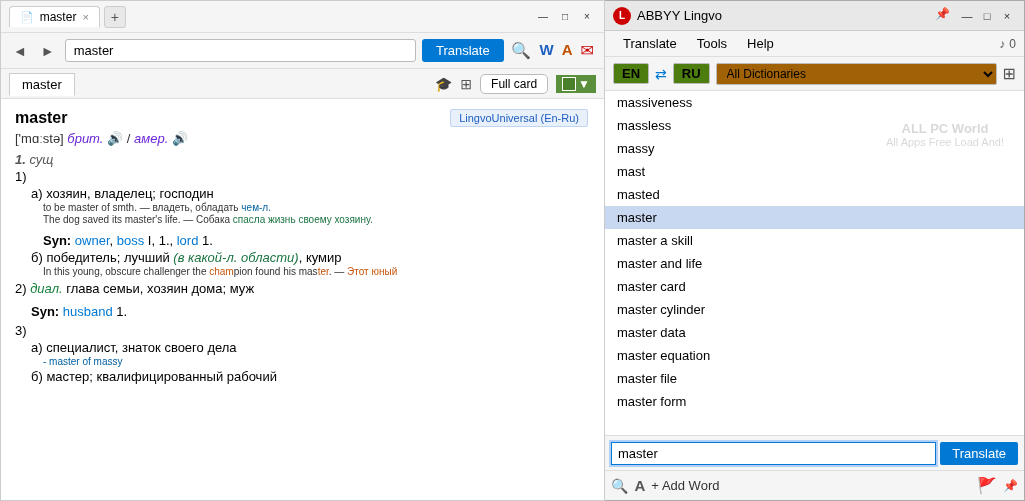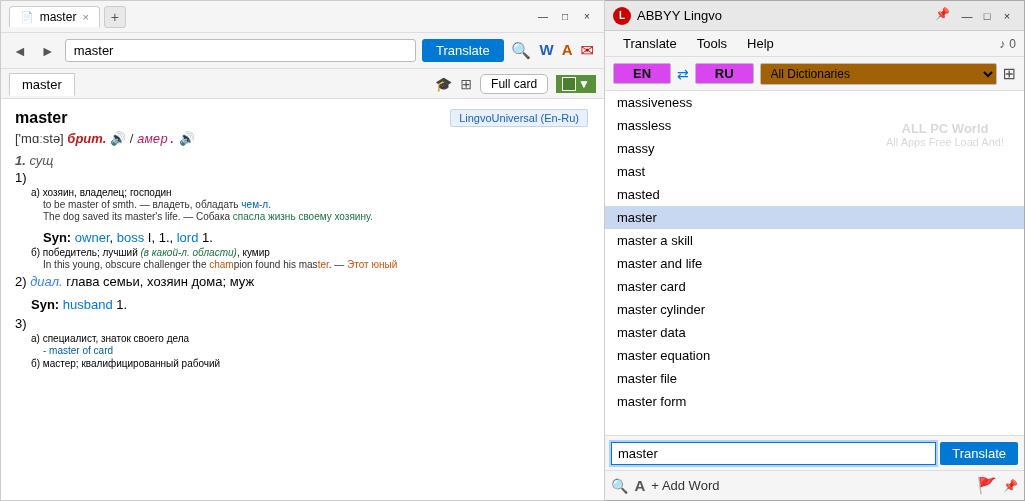--- a/index.html
+++ b/index.html
@@ -128,21 +128,21 @@
       border: 1px solid #c0d4f0;
       padding: 2px 8px;
       font-size: 11px;
       color: #2060c0;
       border-radius: 2px;
     }
 
     .entry-headword { font-size: 16px; font-weight: bold; color: #000; margin-bottom: 4px; }
     .entry-phonetic { font-size: 13px; color: #333; margin-bottom: 6px; }
     .entry-pos { font-style: italic; color: #555; font-size: 13px; }
-    .entry-subnum { font-size: 10px; margin-top: 2px; margin-left: 4px; }
+    .entry-subnum { font-size: 13px; margin-top: 2px; margin-left: 4px; }
     .entry-example { font-size: 10px; margin-left: 16px; color: #333; margin-top: 1px; }
     .entry-syn { font-size: 13px; margin-left: 16px; margin-top: 8px; }
     .syn-label { font-weight: bold; }
     .syn-links a { color: #0078d4; text-decoration: none; }
     .link-blue { color: #0060a0; }
     .link-green { color: #1a7340; }
     .italic-colored { font-style: italic; color: #1a7340; }
     .highlighted { color: #c8540a; }
     .indent-1 { margin-left: 16px; }
     .indent-2 { margin-left: 28px; }
@@ -195,23 +195,23 @@
     .lingvo-search-bar {
       background: #f5f5f5;
       border-bottom: 1px solid #ddd;
       padding: 4px 8px;
       display: flex;
       align-items: center;
       gap: 6px;
       height: 34px;
     }
     .lang-btn {
-      background: #d946ef;
+      background: #4d7c0f;
       border: 1px solid #bbb;
-      padding: 2px 19px;
+      padding: 2px 8px;
       font-size: 13px;
       font-weight: bold;
       cursor: pointer;
       border-radius: 2px;
     }
     .swap-icon { color: #0078d4; font-size: 14px; cursor: pointer; }
     .dict-selector {
       flex: 1;
       border: 1px solid #bbb;
       border-radius: 2px;
@@ -346,55 +346,55 @@
     </div>
   </div>
 
   <div class="dict-content">
     <div class="dict-source-badge">LingvoUniversal (En-Ru)</div>
 
     <div class="entry-headword">master</div>
 
     <div class="entry-phonetic">
       <span>['mɑːstə] </span>
-      <span style="font-style:italic; color:#b91c1c;font-weight:bold;">брит.</span>
+      <span style="font-style:italic; color:#6d28d9;">брит.</span>
       <span style="cursor:pointer; color:#0078d4;"> 🔊</span>
       <span> / </span>
-      <span style="font-style:italic; color:#be185d;font-family:Liberation Mono, monospace;">амер.</span>
+      <span style="font-style:italic; color:#6d28d9;">амер.</span>
       <span style="cursor:pointer; color:#0078d4;"> 🔊</span>
     </div>
 
     <div class="entry-pos"><strong>1. </strong><em>сущ</em></div>
     <div style="margin-left:0; font-size:13px; margin-top:2px;">1)</div>
     <div class="entry-subnum indent-1">а) хозяин, владелец; господин</div>
     <div class="entry-example indent-2">to be master of smth. — владеть, обладать <span class="link-blue">чем-л.</span></div>
     <div class="entry-example indent-2">The dog saved its master's life. — Собака <span class="link-green">спасла жизнь своему хозяину.</span></div>
     <div class="entry-syn indent-2">
       <span class="syn-label">Syn:</span>
       <span class="syn-links">
         <a>owner</a>,
         <a>boss</a> I, 1.,
         <a>lord</a> 1.
       </span>
     </div>
 
     <div class="entry-subnum indent-1">б) победитель; лучший <span class="italic-colored">(в какой-л. области)</span>, кумир</div>
     <div class="entry-example indent-2">In this young, obscure challenger the <span class="highlighted">cham</span>pion found his mas<span class="highlighted">ter</span>. — <span class="highlighted">Этот юный</span></div>
 
-    <div style="font-size:13px; margin-top:4px;">2) <em style="color:#3b82f6;">диал.</em> глава семьи, хозяин дома; муж</div>
+    <div style="font-size:13px; margin-top:4px;">2) <em style="color:#15803d;">диал.</em> глава семьи, хозяин дома; муж</div>
     <div class="entry-syn indent-1">
       <span class="syn-label">Syn:</span>
       <span class="syn-links">
         <a>husband</a> 1.
       </span>
     </div>
 
     <div style="font-size:13px; margin-top:4px;">3)</div>
     <div class="entry-subnum indent-1">а) специалист, знаток своего дела</div>
-    <div class="entry-example indent-2" style="color:#0060a0;">- master of card</div>
+    <div class="entry-example indent-2" style="color:#0060a0;">- master of massy</div>
     <div class="entry-subnum indent-1">б) мастер; квалифицированный рабочий</div>
   </div>
 </div>
 
 <div class="right-panel">
 
   <div class="lingvo-titlebar">
     <div class="lingvo-title-left">
       <div class="lingvo-logo">
         <span style="color:#fff; font-weight:bold;">L</span>

